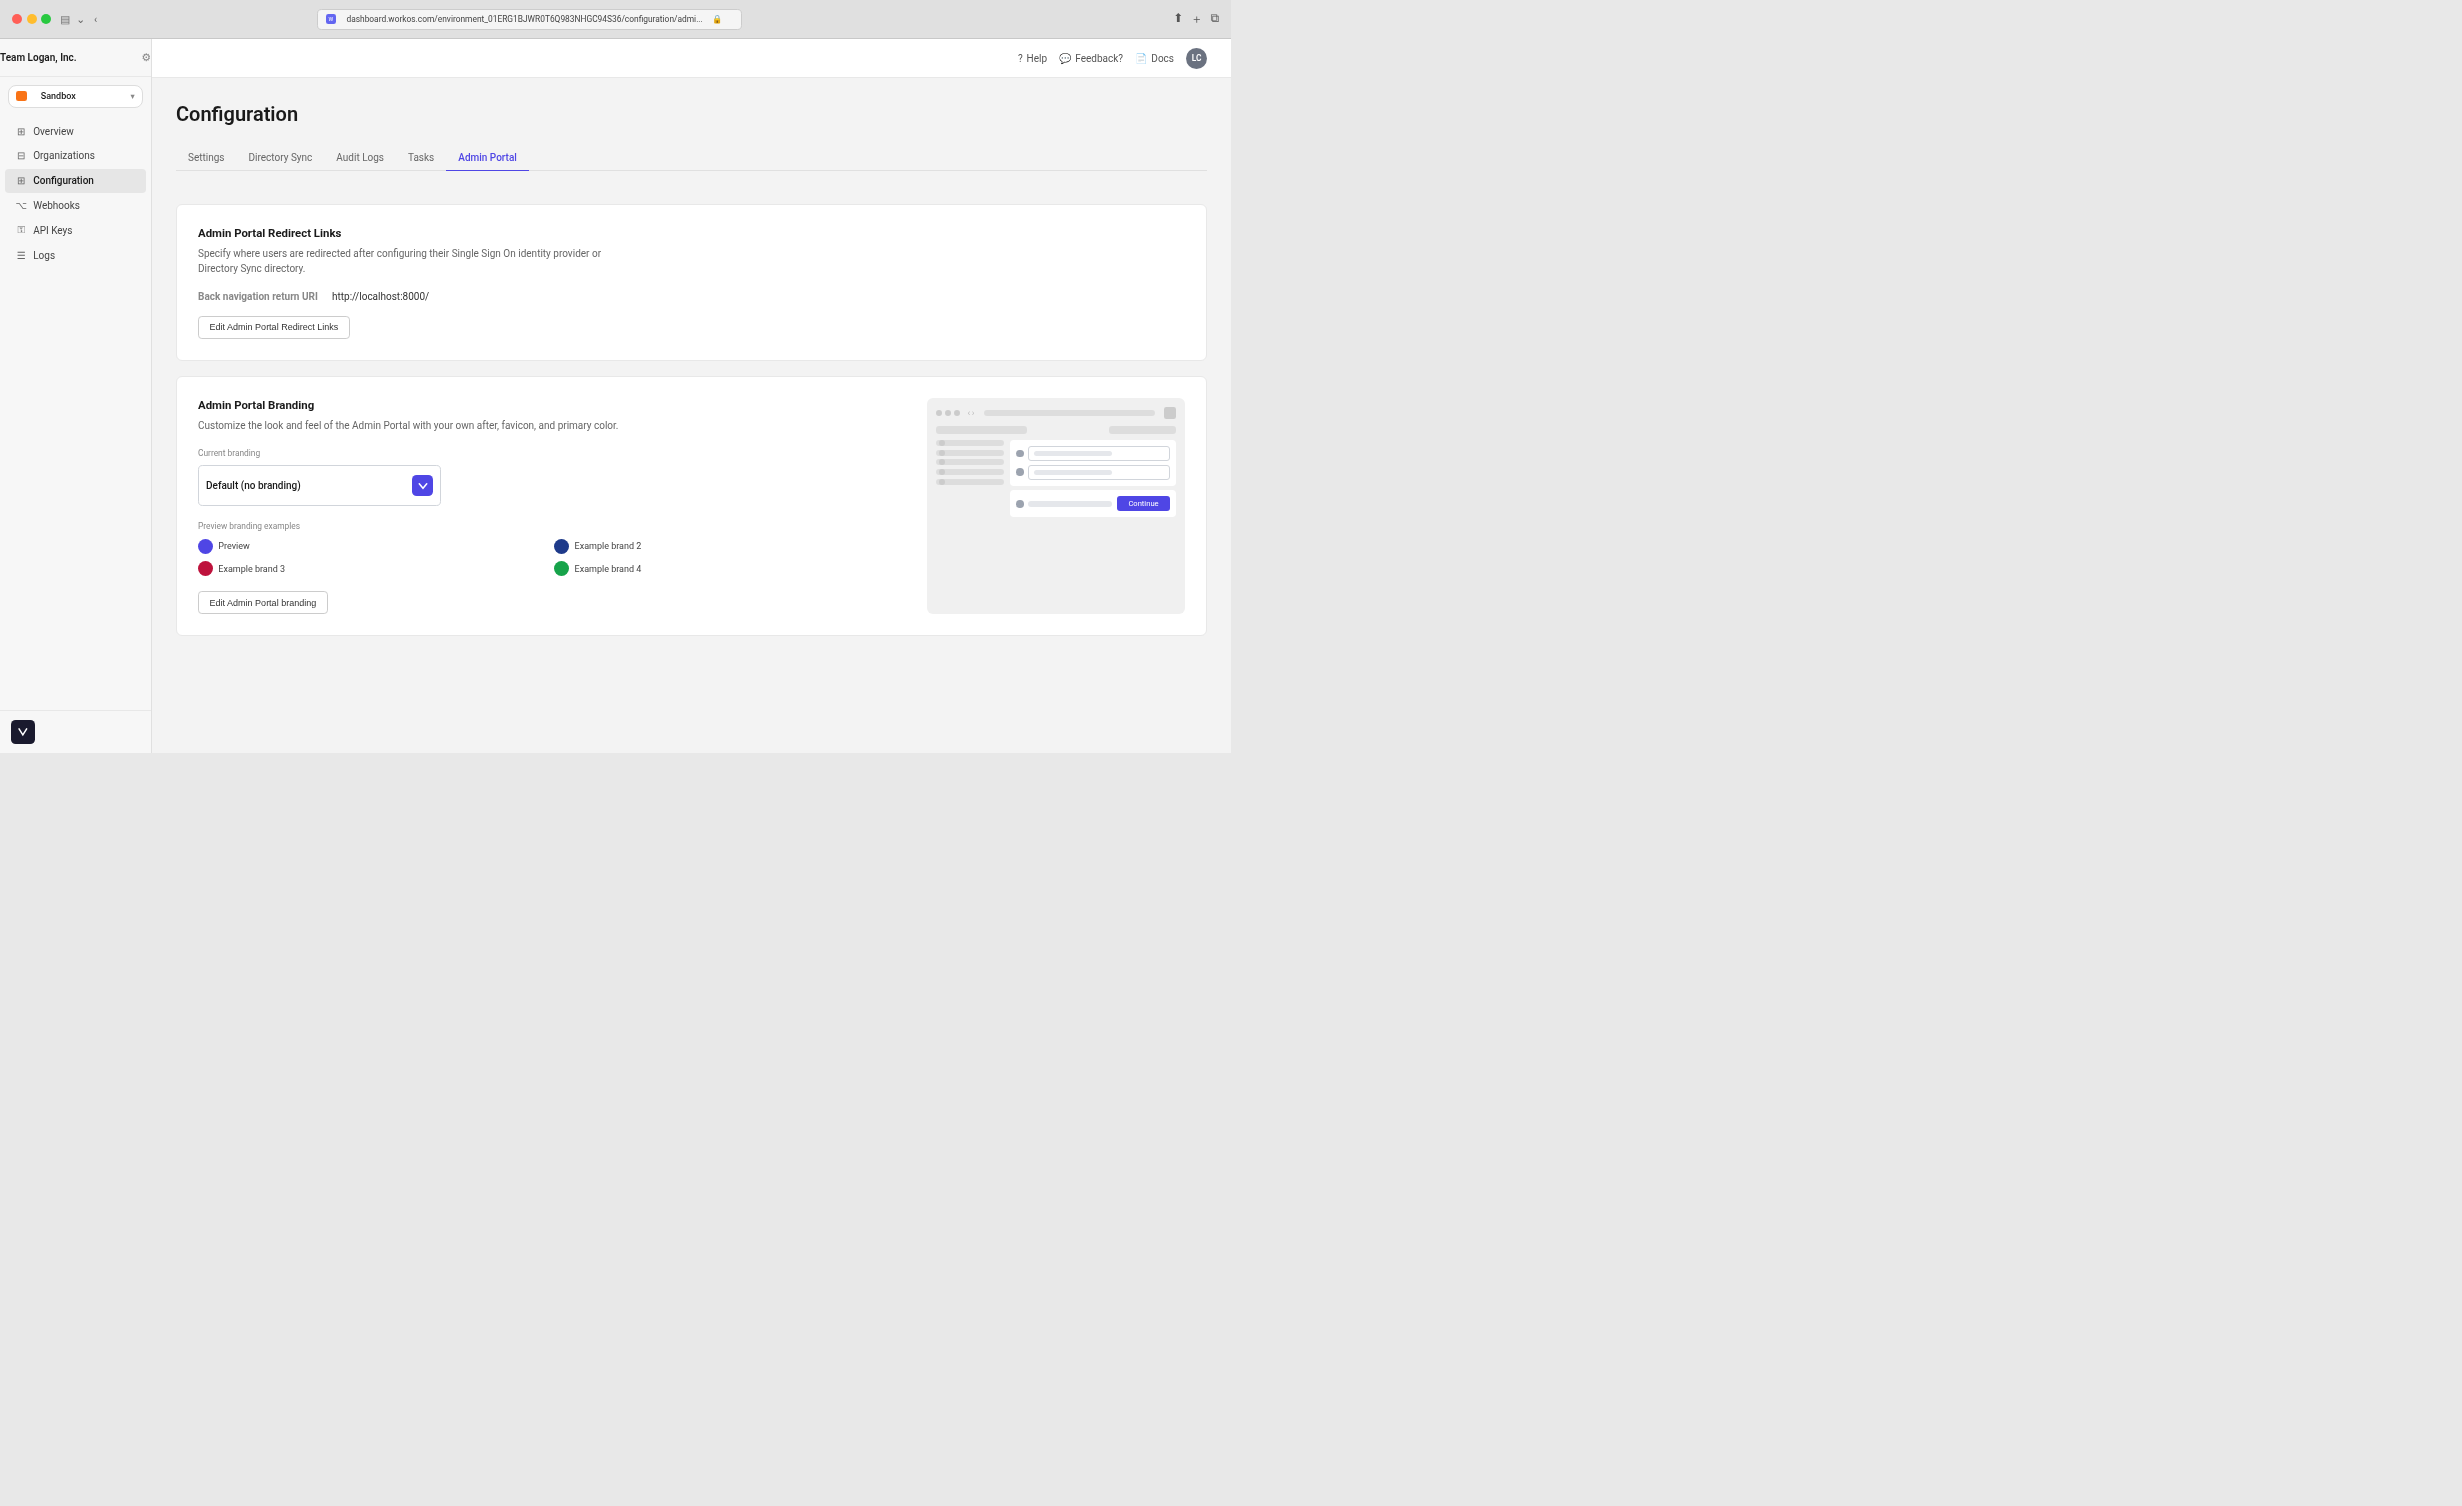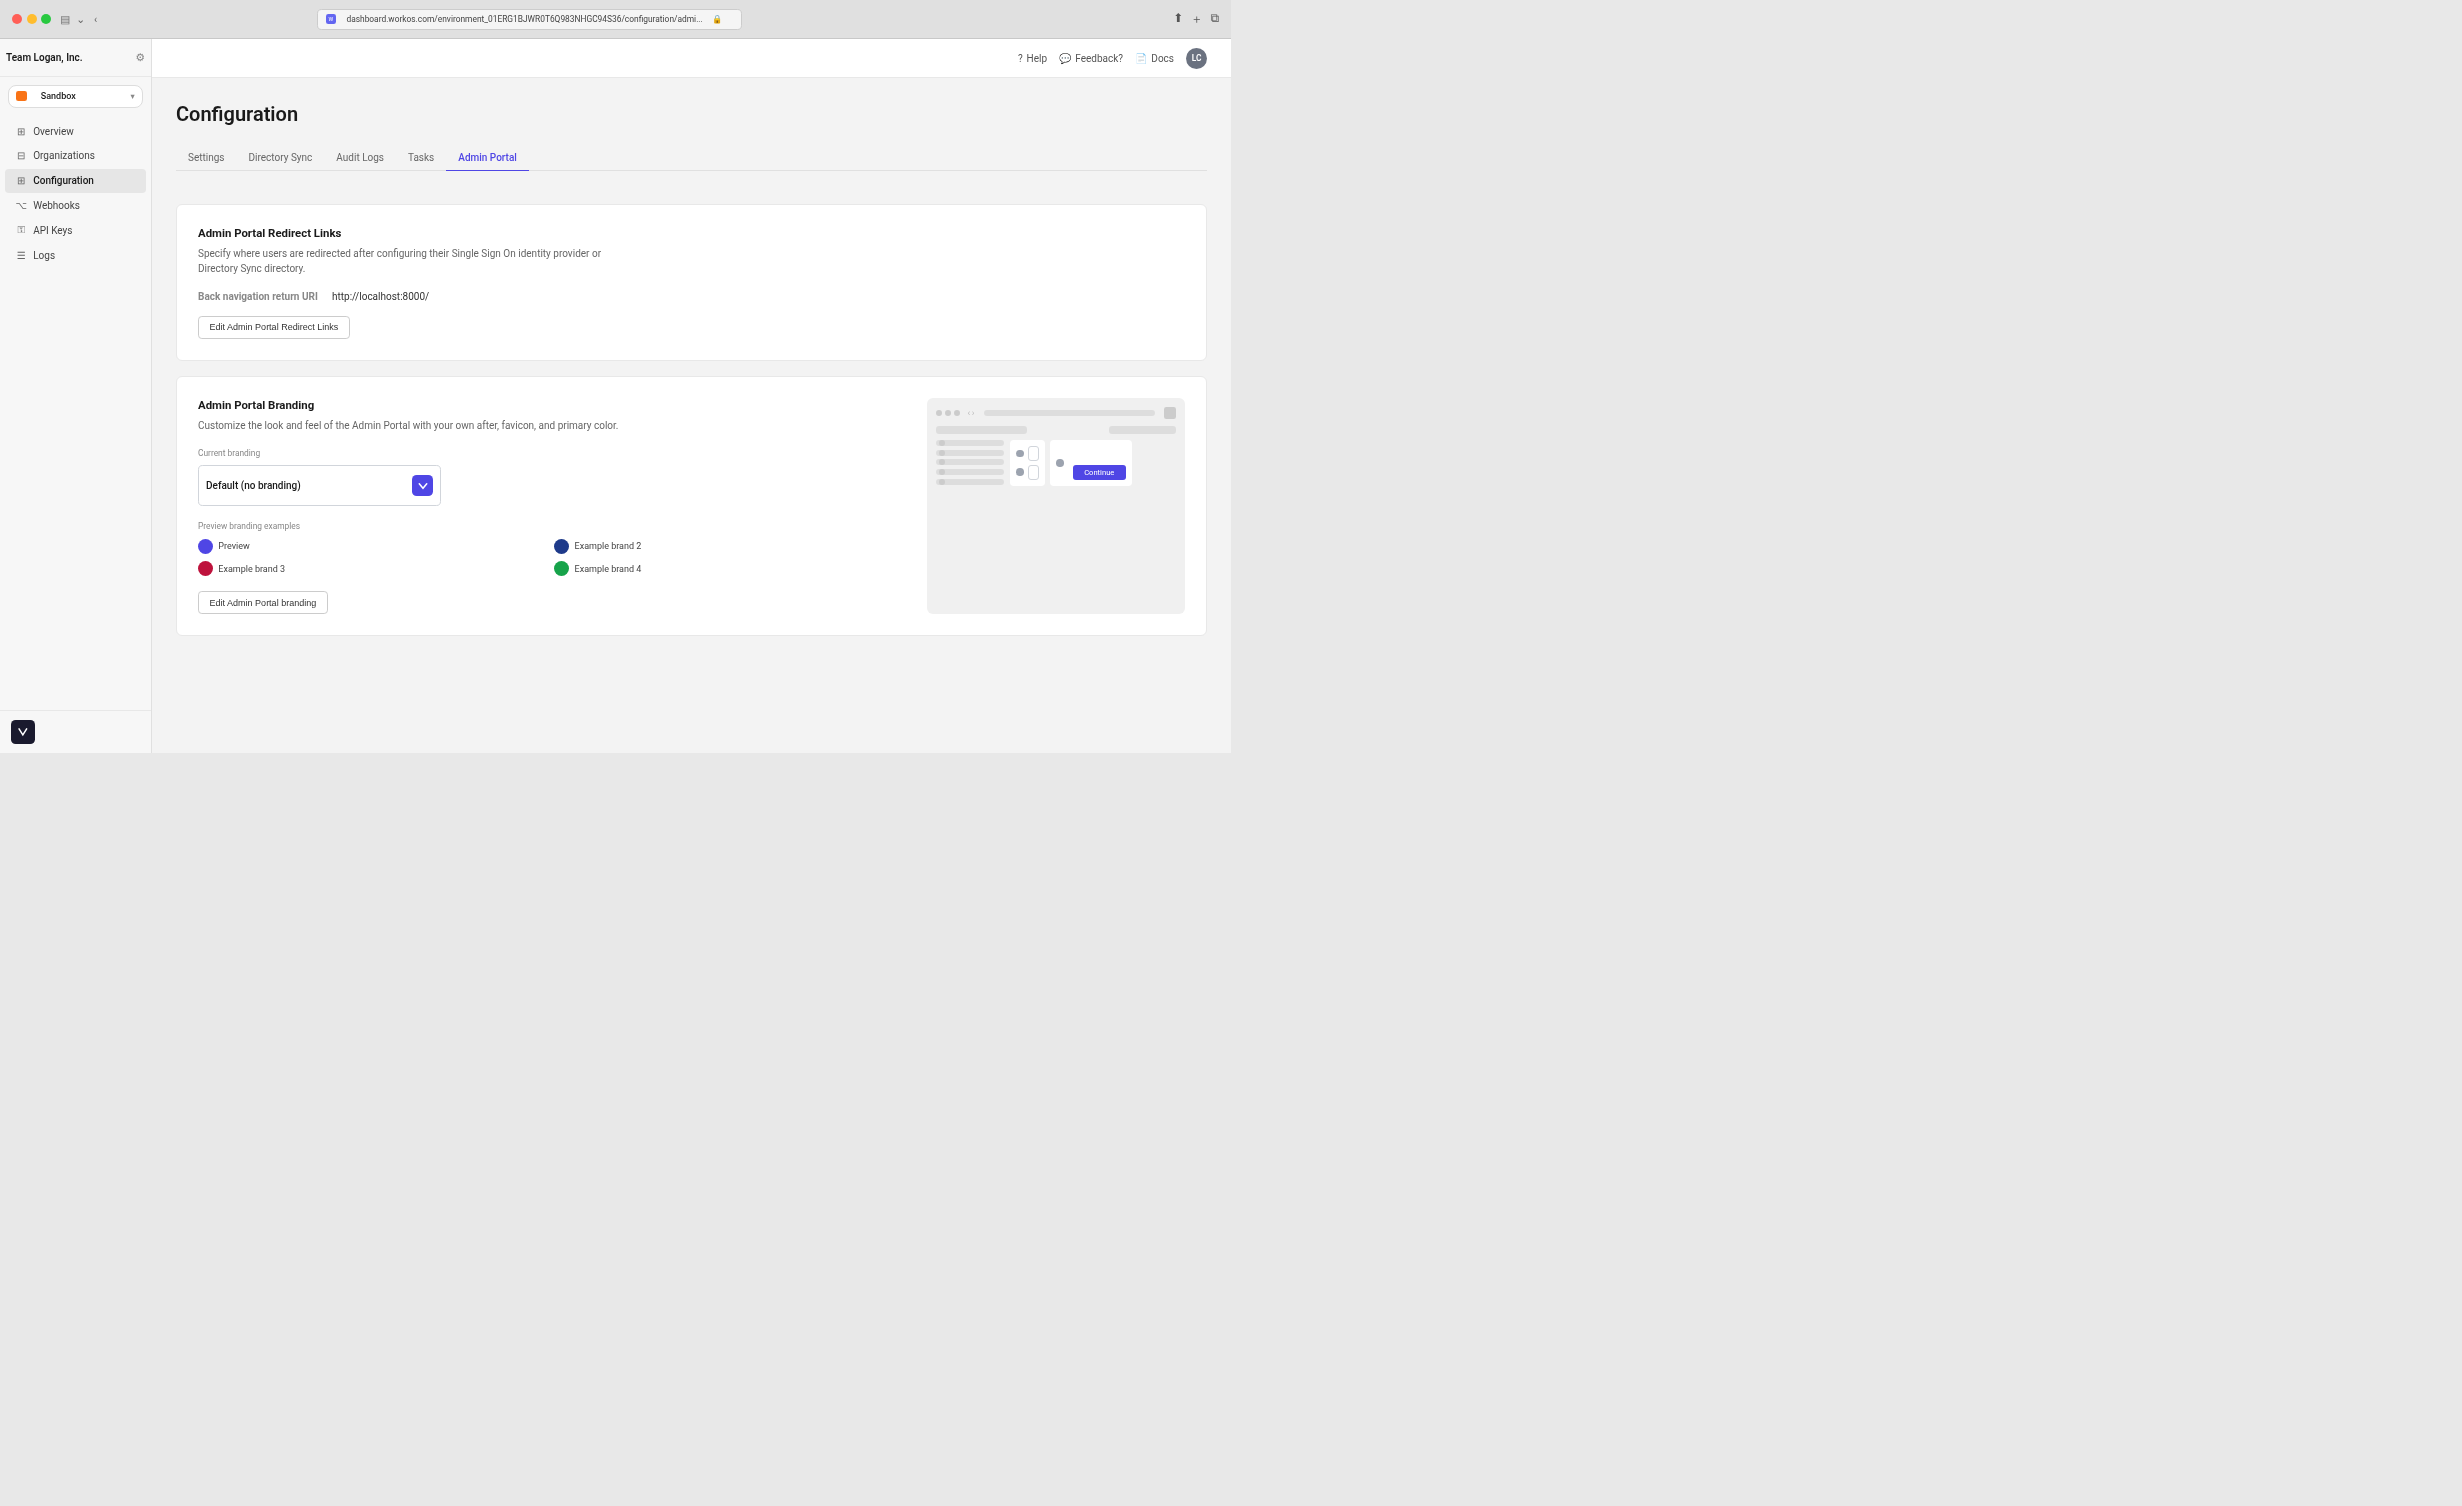--- a/index.html
+++ b/index.html
@@ -94,21 +94,21 @@
     .sidebar {
       width: 152px;
       background: #f7f7f7;
       border-right: 0.8px solid #e0e0e0;
       display: flex;
       flex-direction: column;
       padding: 0;
       flex-shrink: 0;
     }
     .sidebar-header {
-      padding: 12px 6px;
+      padding: 12px 0;
       display: flex;
       align-items: center;
       justify-content: space-between;
       border-bottom: 0.8px solid #e8e8e8;
     }
     .team-name {
       font-size: 10px;
       font-weight: 600;
       color: #1a1a1a;
     }
@@ -390,21 +390,21 @@
       width: 6px;
       height: 6px;
       border-radius: 50%;
       background: #ccc;
       flex-shrink: 0;
       margin-left: 3px;
     }
     .preview-main-area {
       flex: 1;
       display: flex;
-      flex-direction: row;
+      flex-direction: column;
       gap: 4.6px;
     }
     .preview-main-card {
       background: white;
       border-radius: 3.8px;
       padding: 6px;
       display: flex;
       flex-direction: column;
       gap: 3.8px;
     }

